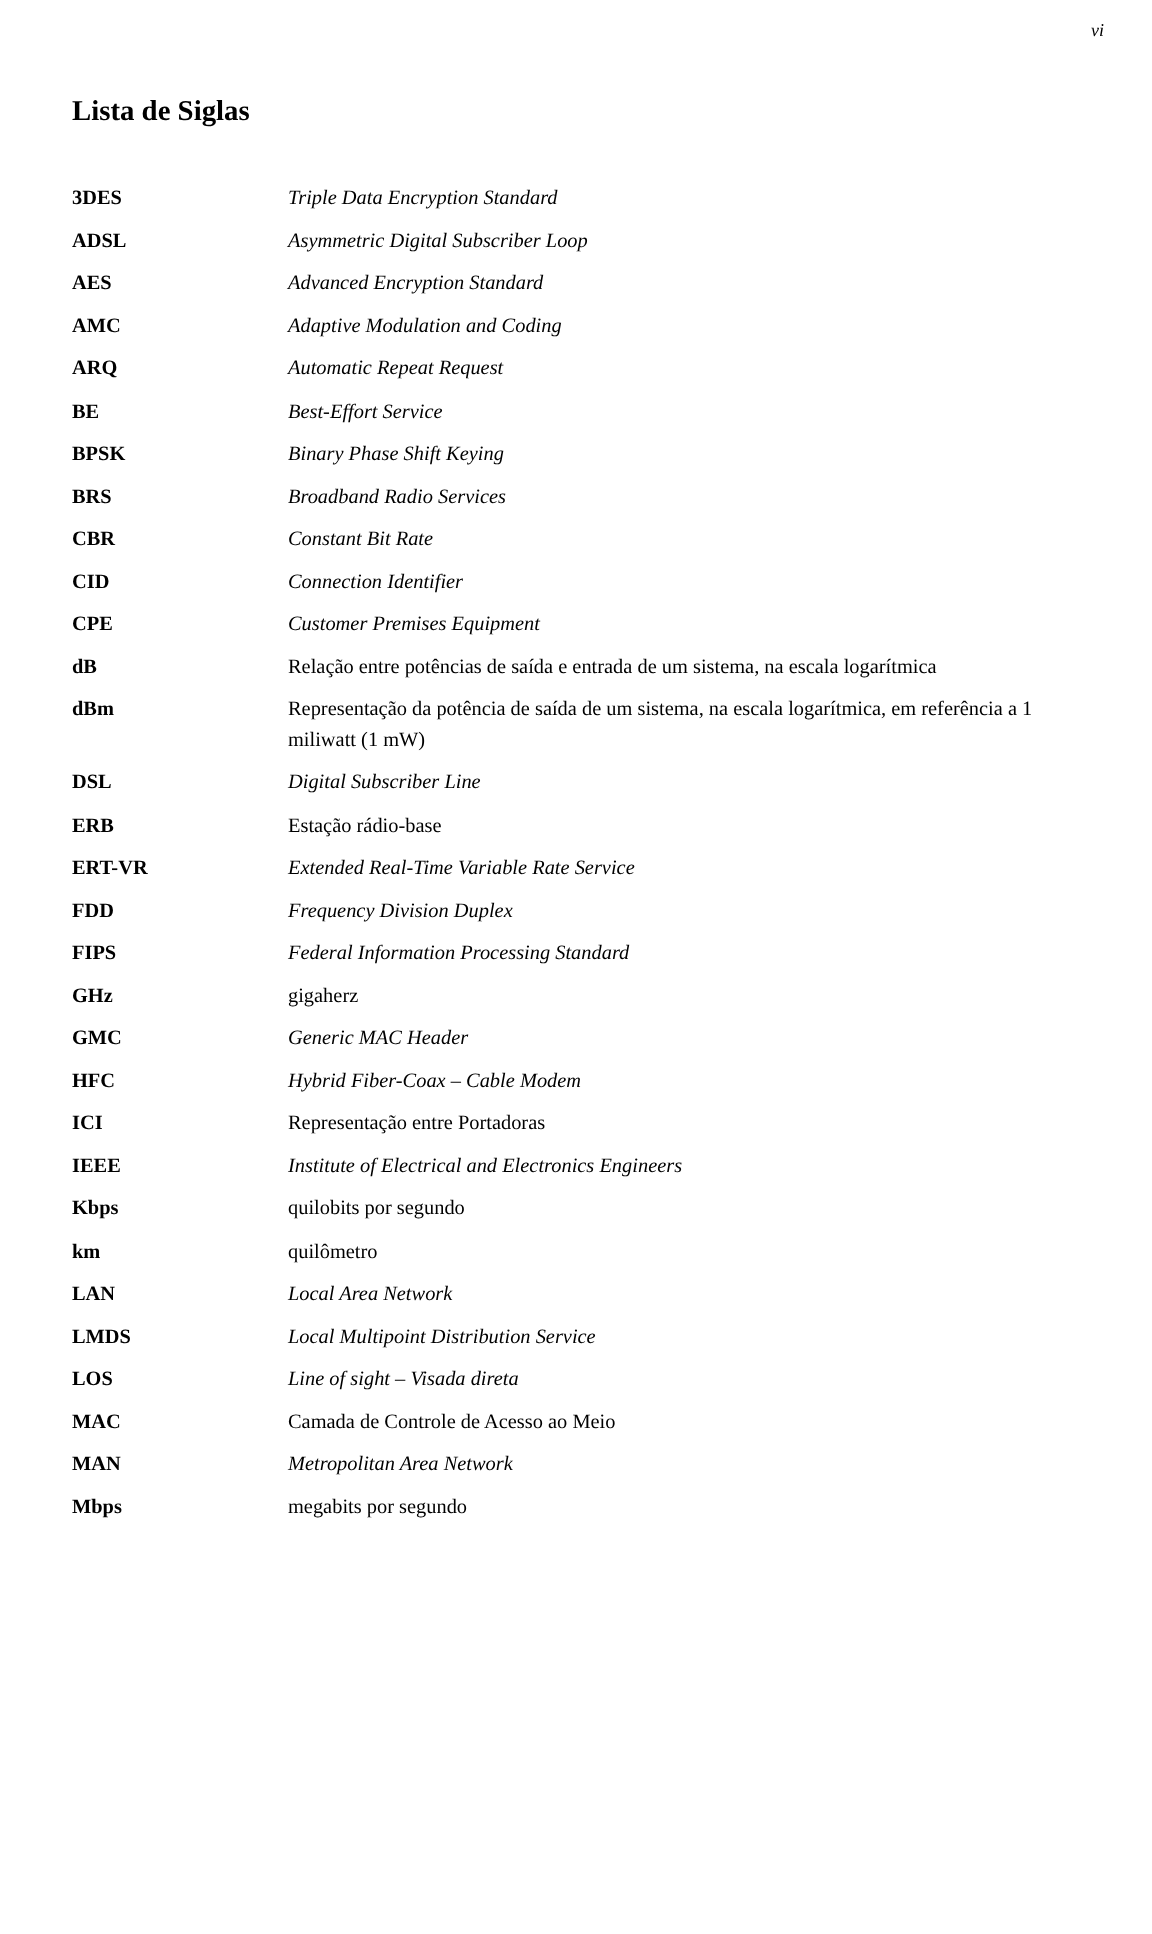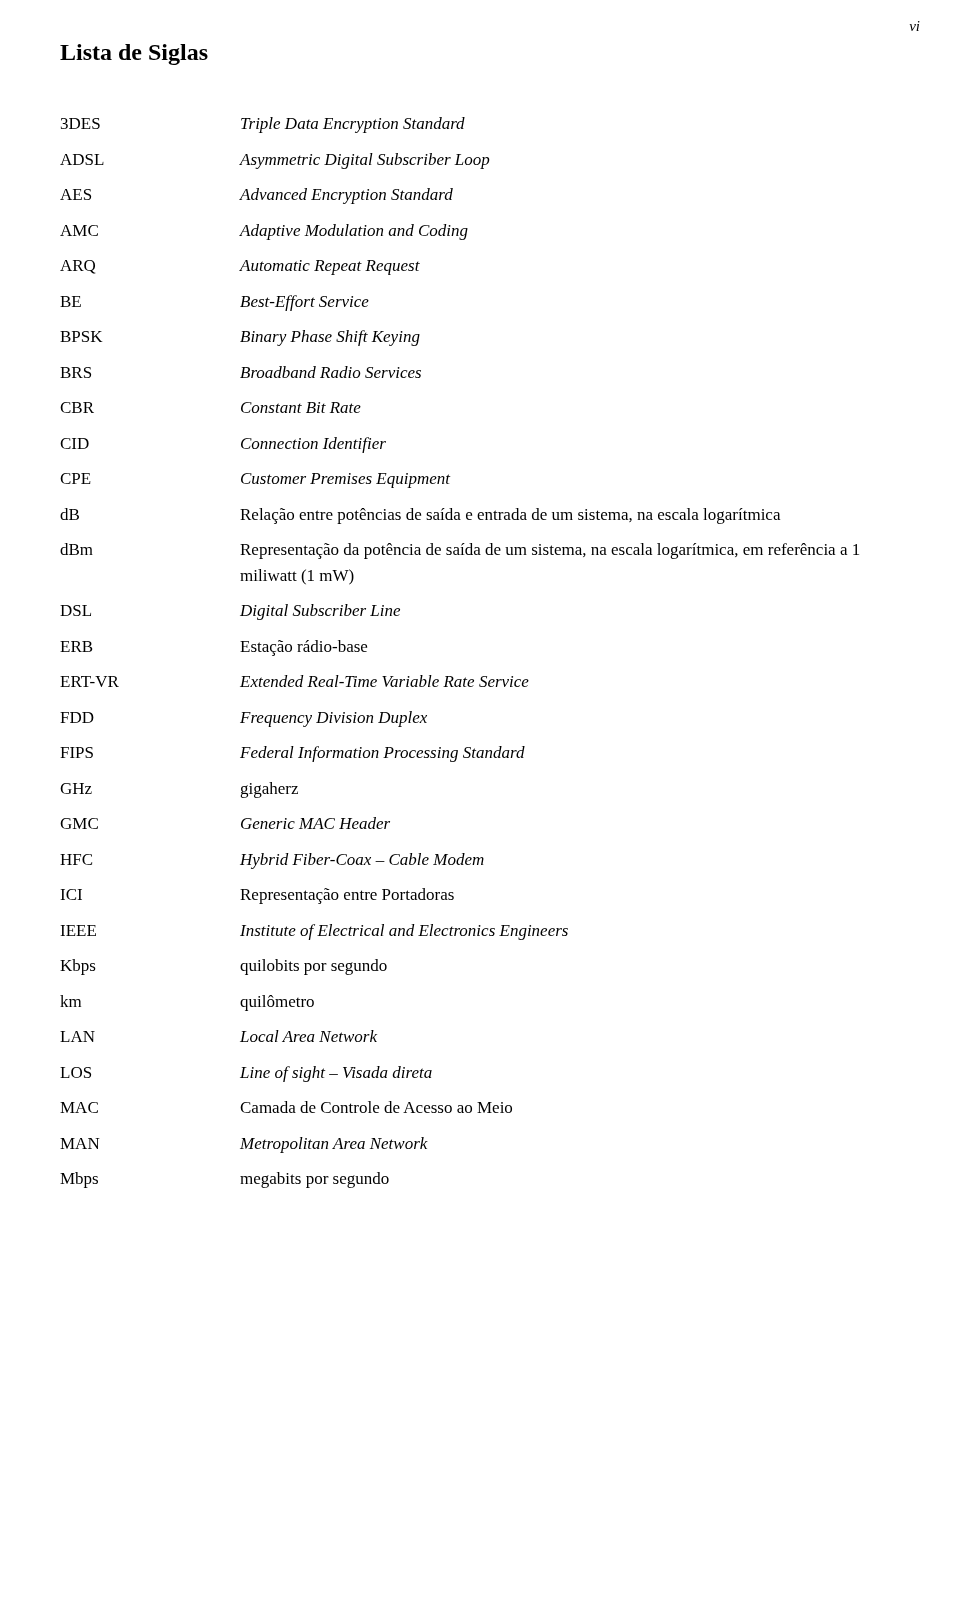--- a/index.html
+++ b/index.html
@@ -19,21 +19,21 @@
 
     .page-number {
       position: absolute;
       top: 18px;
       right: 40px;
       font-size: 15px;
       font-style: italic;
     }
 
     .page-container {
-      padding: 39px 60px 60px 60px;
+      padding: 80px 60px 60px 60px;
     }
 
     .page-title {
       font-size: 24px;
       font-weight: bold;
       font-style: normal;
       margin-bottom: 40px;
     }
 
     .glossary-table {
@@ -43,21 +43,21 @@
 
     .glossary-table tr td {
       padding: 5px 0;
       vertical-align: top;
       font-size: 17px;
       line-height: 1.5;
     }
 
     .glossary-table tr td.abbr {
       width: 180px;
-      font-weight: normal;
+      font-weight: bold;
       font-style: normal;
       padding-right: 20px;
       white-space: nowrap;
       margin-left: 40px;
     }
 
     .glossary-table tr td.definition {
       font-style: italic;
     }
 
@@ -173,20 +173,24 @@
         </tr>
         <tr>
           <td class="abbr">km</td>
           <td class="definition normal-text">quilômetro</td>
         </tr>
         <tr>
           <td class="abbr">LAN</td>
           <td class="definition">Local Area Network</td>
         </tr>
         <tr>
+          <td class="abbr">LMDS</td>
+          <td class="definition">Local Multipoint Distribution Service</td>
+        </tr>
+        <tr>
           <td class="abbr">LOS</td>
           <td class="definition">Line of sight – Visada direta</td>
         </tr>
         <tr>
           <td class="abbr">MAC</td>
           <td class="definition normal-text">Camada de Controle de Acesso ao Meio</td>
         </tr>
         <tr>
           <td class="abbr">MAN</td>
           <td class="definition">Metropolitan Area Network</td>

